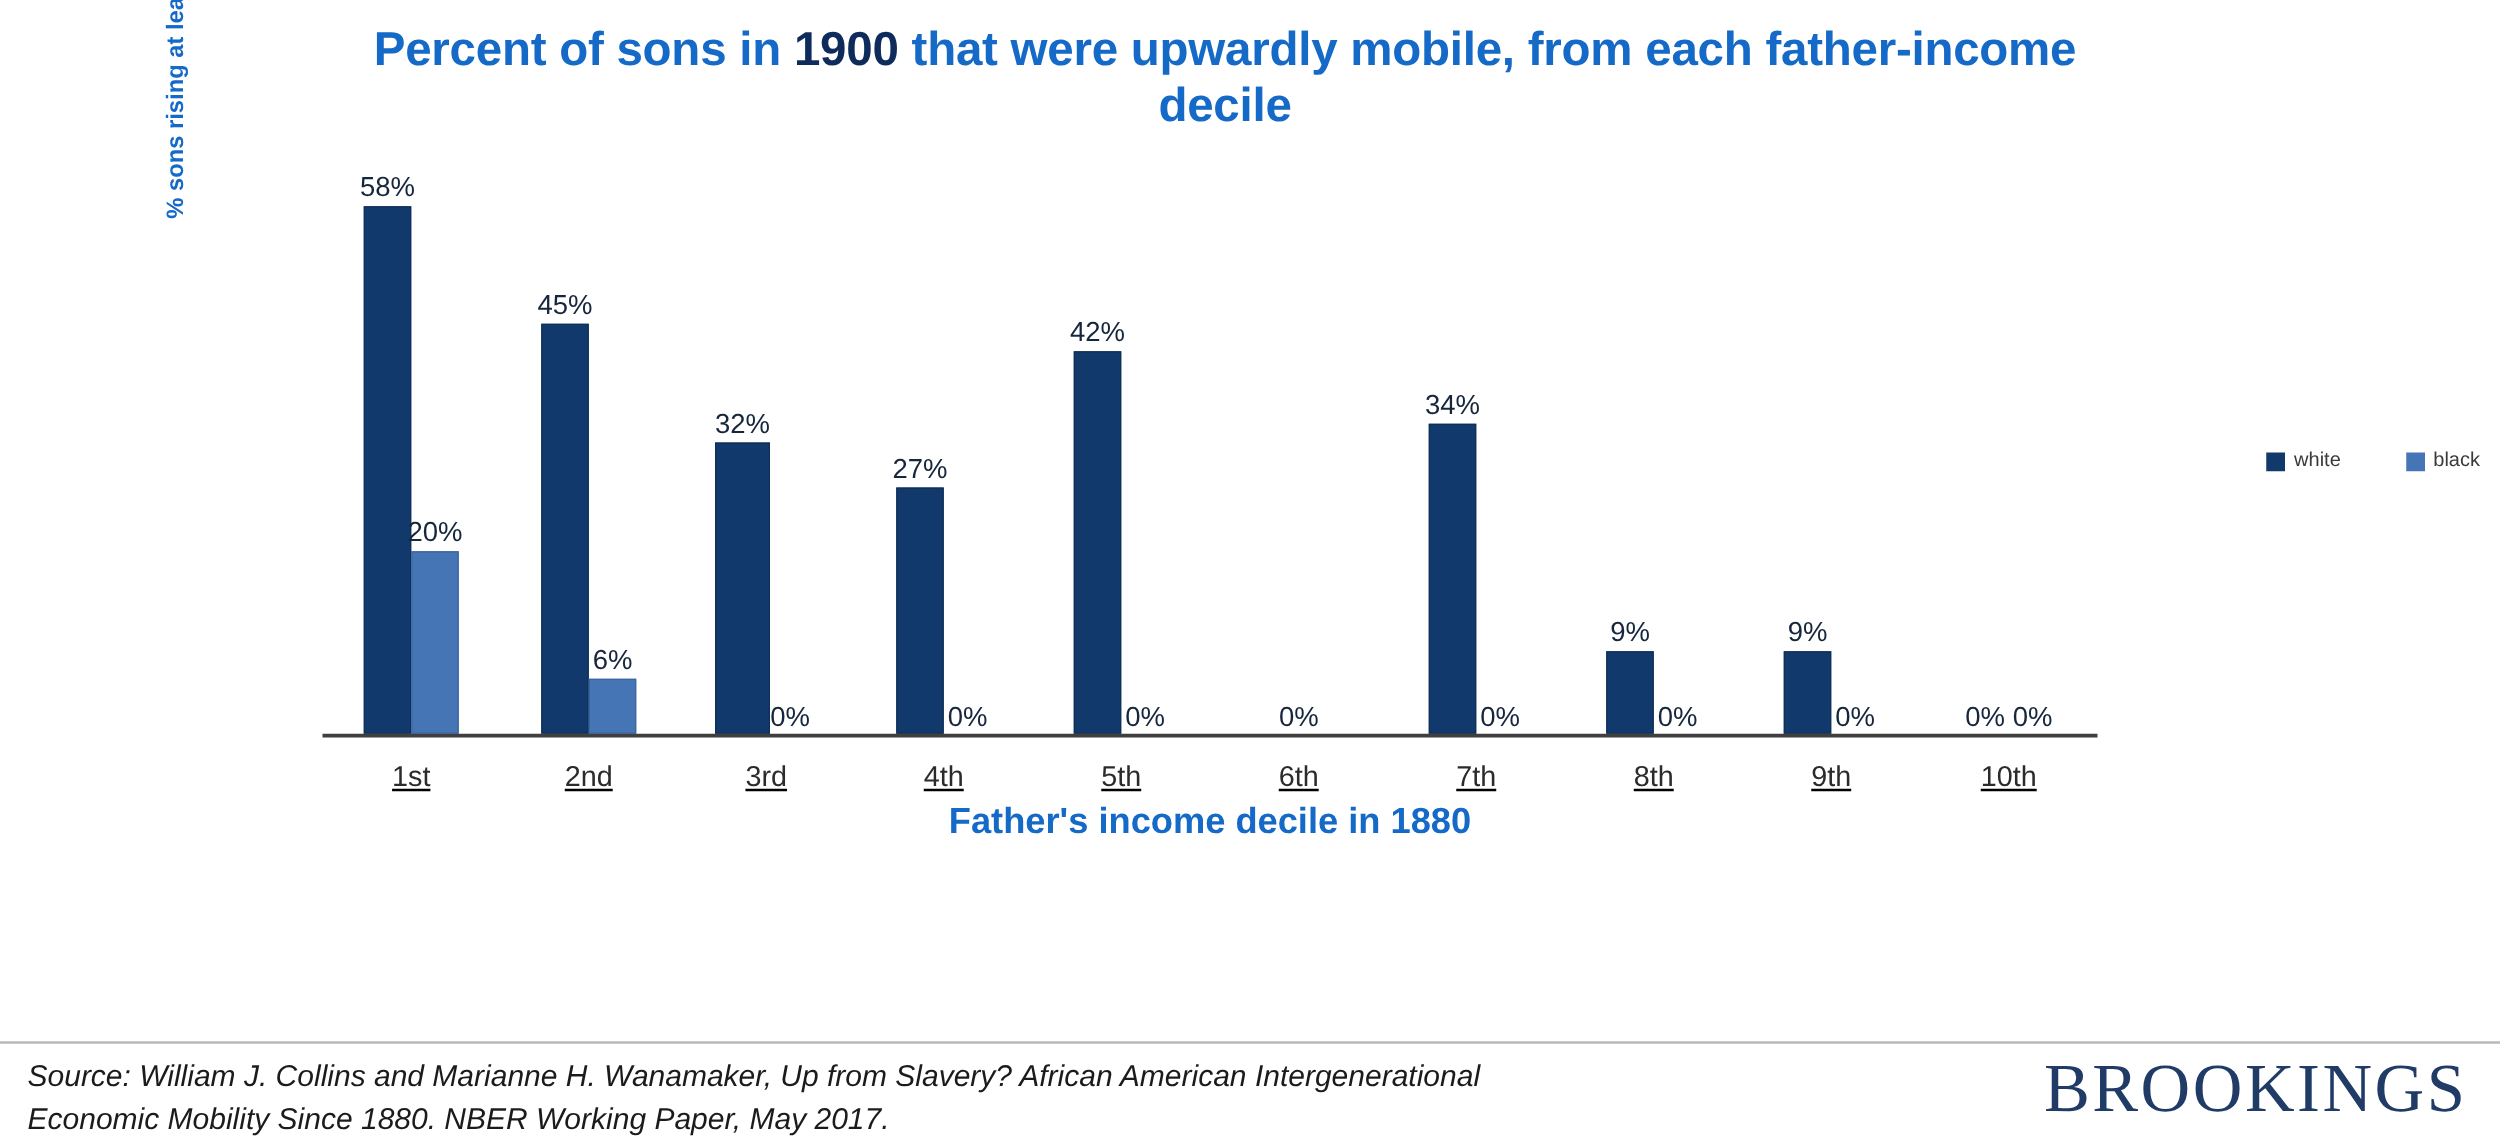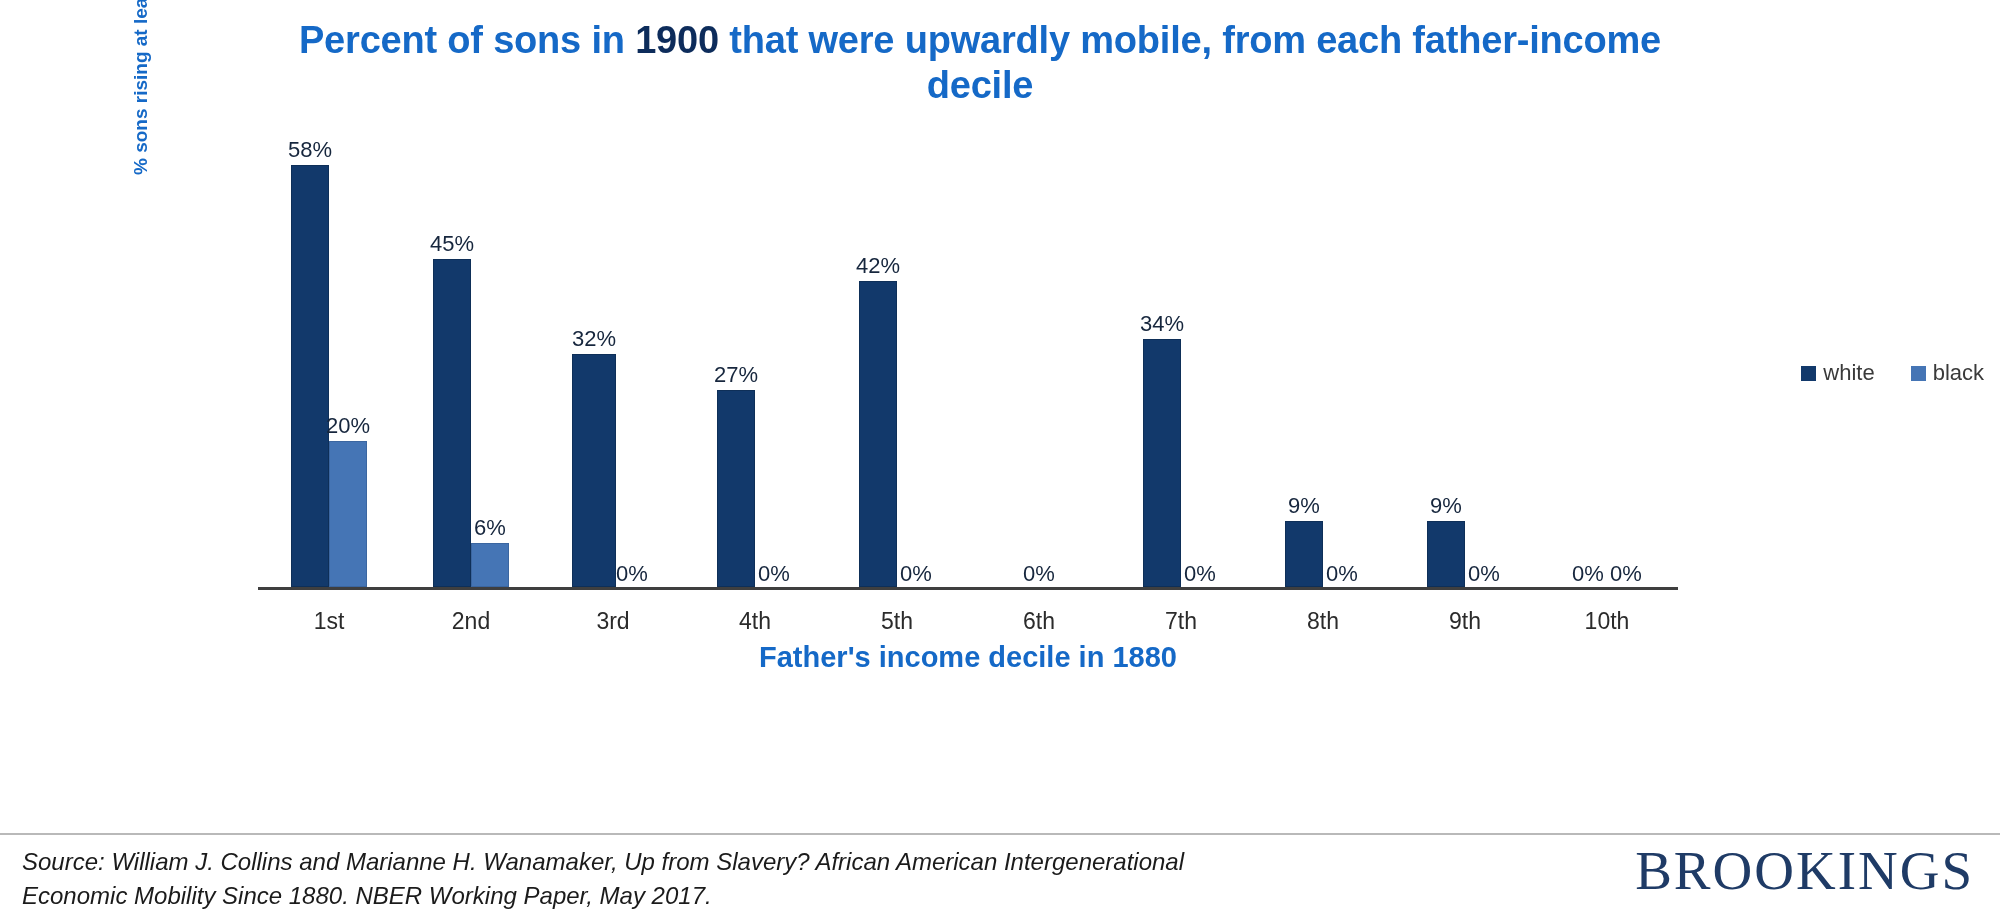--- a/index.html
+++ b/index.html
@@ -110,20 +110,21 @@
   
   .bar.zero .bar-label { margin-bottom: 2px; }
 
   
   #x-tick-labels {
     position: absolute;
     left: 0;
     right: 0;
     bottom: 105px;
     display: flex;
+    text-decoration: underline;
   }
   #x-tick-labels .tick {
     flex: 1 1 0;
     text-align: center;
     font-size: 23px;
     color: #2b2b2b;
   }
 
   #x-axis-title {
     position: absolute;
@@ -136,22 +137,22 @@
     color: #1569C7;
   }
 
   
   #legend {
     position: absolute;
     right: 16px;
     top: 360px;
     display: flex;
     align-items: center;
-    gap: 36px;
-    font-size: 22px;
+    gap: 52px;
+    font-size: 16px;
     color: #3a3a3a;
   }
   .legend-item { display: flex; align-items: center; gap: 7px; white-space: nowrap; }
   .swatch { width: 15px; height: 15px; display: inline-block; }
 
   
   #footer-rule {
     position: absolute;
     left: 0;
     right: 0;

